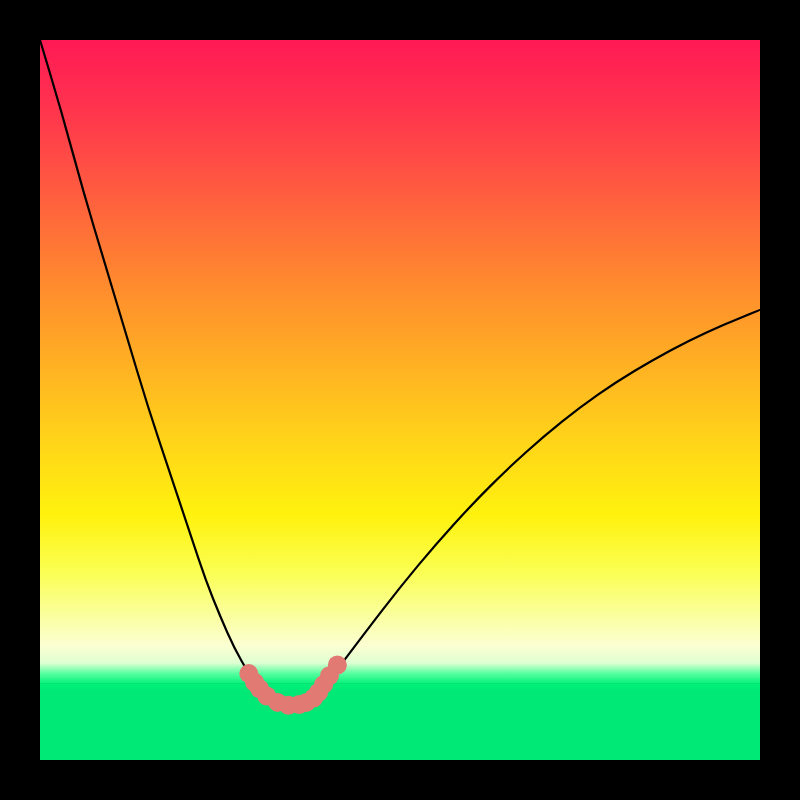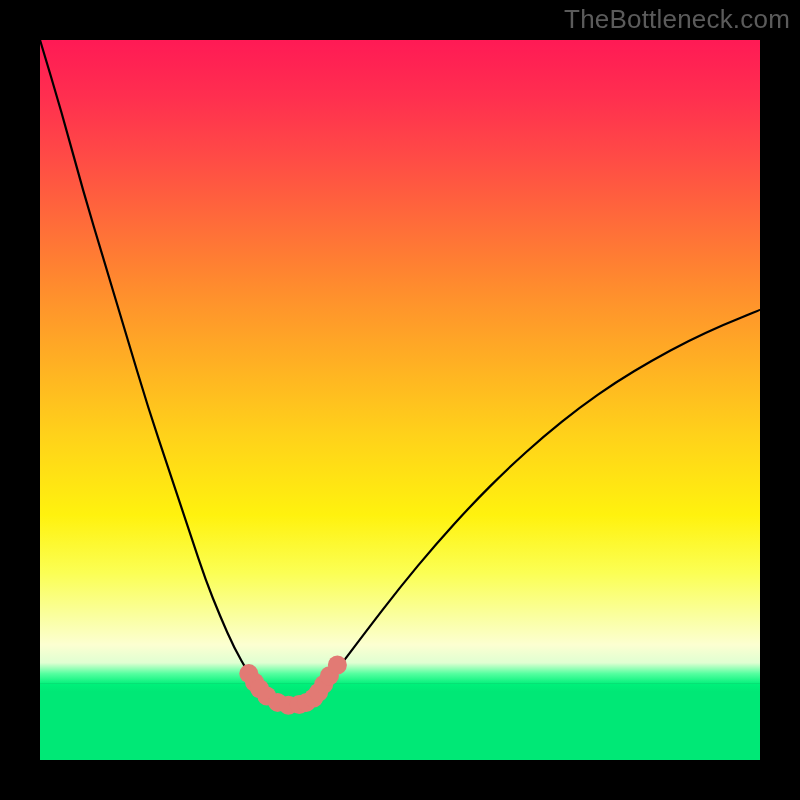--- a/index.html
+++ b/index.html
@@ -80,21 +80,20 @@
     inset: 0;
     width: 100%;
     height: 100%;
   }
 </style>
 </head>
 <body>
 
 <div class="frame">
 
-  <div class="watermark">TheBottleneck.com</div>
 
   <div class="plot-area">
     <div class="gradient"></div>
     <div class="green-band"></div>
     <div class="faint-line"></div>
 
     <svg class="curves" viewBox="0 0 720 720" preserveAspectRatio="none">
       <g>
         <path id="curve-path" fill="none" stroke="#000" stroke-width="2.2" stroke-linecap="round" stroke-linejoin="round" d="M 0.00 0.00 Q 0.00 0.00 10.80 36.00 Q 21.60 72.00 32.40 111.60 Q 43.20 151.20 54.00 187.20 Q 64.80 223.20 75.60 259.20 Q 86.40 295.20 97.20 331.20 Q 108.00 367.20 118.80 399.60 Q 129.60 432.00 140.40 464.40 Q 151.20 496.80 158.40 518.40 Q 165.60 540.00 172.80 558.00 Q 180.00 576.00 187.20 592.20 Q 194.40 608.40 201.60 621.00 Q 208.80 633.60 212.40 639.00 Q 216.00 644.40 219.60 648.72 Q 223.20 653.04 226.80 656.28 Q 230.40 659.52 234.00 661.68 Q 237.60 663.84 241.20 664.92 Q 244.80 666.00 248.40 666.00 Q 252.00 666.00 255.60 665.28 Q 259.20 664.56 262.80 662.76 Q 266.40 660.96 271.80 657.00 Q 277.20 653.04 282.60 646.92 Q 288.00 640.80 295.20 631.80 Q 302.40 622.80 313.20 608.40 Q 324.00 594.00 342.00 570.60 Q 360.00 547.20 378.00 525.60 Q 396.00 504.00 414.00 484.20 Q 432.00 464.40 450.00 446.40 Q 468.00 428.40 486.00 412.20 Q 504.00 396.00 522.00 381.60 Q 540.00 367.20 558.00 354.60 Q 576.00 342.00 594.00 331.20 Q 612.00 320.40 630.00 310.68 Q 648.00 300.96 666.00 292.68 Q 684.00 284.40 702.00 277.20 T 720.00 270.00 "></path>
       </g>

